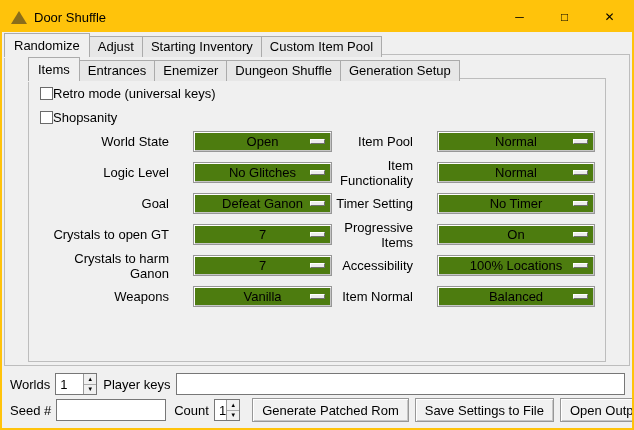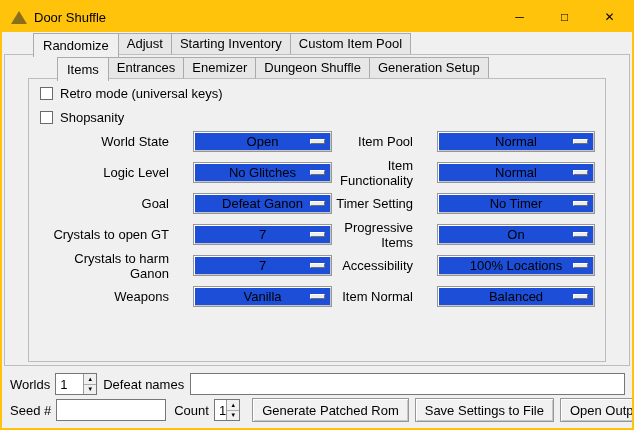--- a/index.html
+++ b/index.html
@@ -21,50 +21,50 @@
   }
   .app-icon {
     width:0; height:0; margin:0 7px 0 9px;
     border-left:8px solid transparent; border-right:8px solid transparent;
     border-bottom:13px solid #8a6d1a;
   }
   .title-text { font-size:13px; }
   .win-controls { margin-left:auto; display:flex; height:100%; }
   .win-btn { width:45px; height:100%; display:flex; align-items:center; justify-content:center; font-size:12px; cursor:default; }
   
-  .tabs { position:absolute; display:flex; z-index:3; align-items:flex-start;margin-left:29px; }
+  .tabs { position:absolute; display:flex; z-index:3; align-items:flex-end; }
   .outer-tabs { top:31px; left:2px; }
   .inner-tabs { top:55px; left:26px; }
   .tab {
     border:1px solid #ababab; border-bottom:none;
     background:#e7e7e7; padding:2px 8px 3px;
     margin-right:-1px; position:relative;
   }
   .tab.sel {
     background:#f0f0f0; padding:4px 9px 4px;
     z-index:4; box-shadow:0 1px 0 #f0f0f0;
   }
   
   .pane { position:absolute; background:#f0f0f0; border:1px solid #bdbdbd; z-index:1; }
   .outer-pane { top:52px; left:2px; width:626px; height:312px; }
   .inner-pane { top:76px; left:26px; width:578px; height:284px; z-index:2; }
   
-  .check-row { position:absolute; left:38px; display:flex; align-items:center; gap:7px; z-index:5; }
+  .check-row { position:absolute; left:38px; display:flex; align-items:center; z-index:5; }
   .checkbox { width:13px; height:13px; background:#fff; border:1px solid #6a6a6a; flex:0 0 auto; }
   
   .opt-col { position:absolute; top:124px; z-index:5; }
   .opt-col.left  { left:34px; }
   .opt-col.right { left:316px; }
   .opt-row { display:flex; align-items:center; height:31px; }
   .opt-label { text-align:right; padding-right:24px; }
   .left  .opt-label { width:157px; }
   .right .opt-label { width:119px; }
   .opt-btn {
     position:relative; height:21px;
-    background:#1d4ed8; border:1px solid #979797;
+    background:#4d7c0f; border:1px solid #979797;
     box-shadow: inset 1px 1px 0 #ffffff, inset -1px -1px 0 #c6c6c6;
     display:flex; align-items:center; justify-content:center;
     cursor:default;
   }
   .left  .opt-btn { width:139px; }
   .right .opt-btn { width:158px; }
   .opt-indicator {
     position:absolute; right:6px; top:50%; margin-top:-3px;
     width:15px; height:5px; background:#ededed;
     border:1px solid; border-color:#ffffff #6f6f6f #6f6f6f #ffffff;
@@ -237,21 +237,21 @@
       <div class="spin-value">1</div>
       <div class="spin-arrows">
         <div class="spin-btn">
             <span>▲</span>
           </div>
         <div class="spin-btn">
             <span>▼</span>
           </div>
       </div>
     </div>
-    <span class="lbl">Defeat names</span>
+    <span class="lbl">Player keys</span>
     <input class="text-input player-input" value="" style="">
   </div>
 
   <div class="bottom-row row2">
     <span class="lbl">Seed #</span>
     <input class="text-input seed-input" value="" style="">
     <span class="lbl ml8">Count</span>
     <div class="spinbox">
       <div class="spin-value">1</div>
       <div class="spin-arrows">

